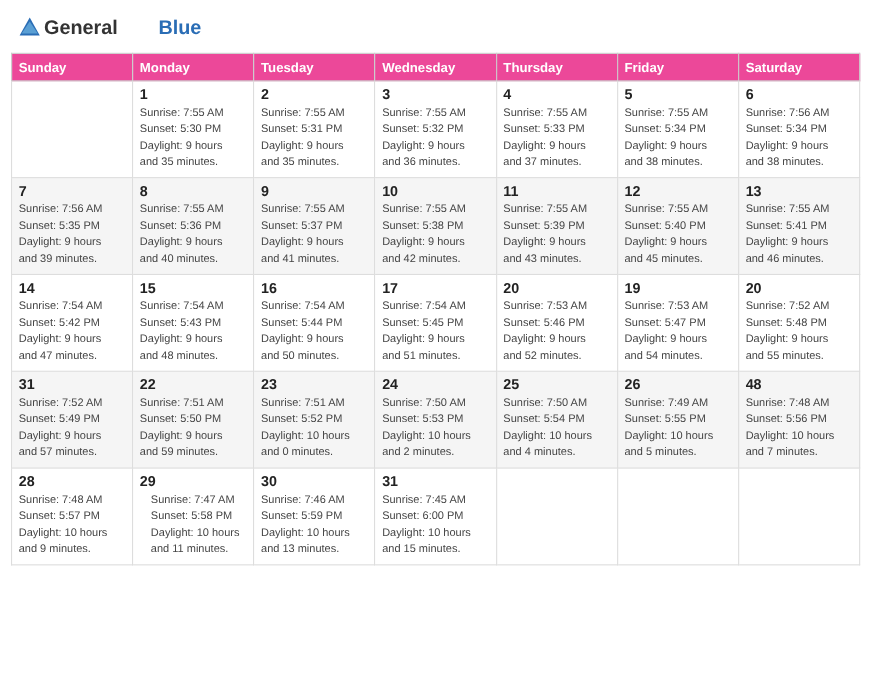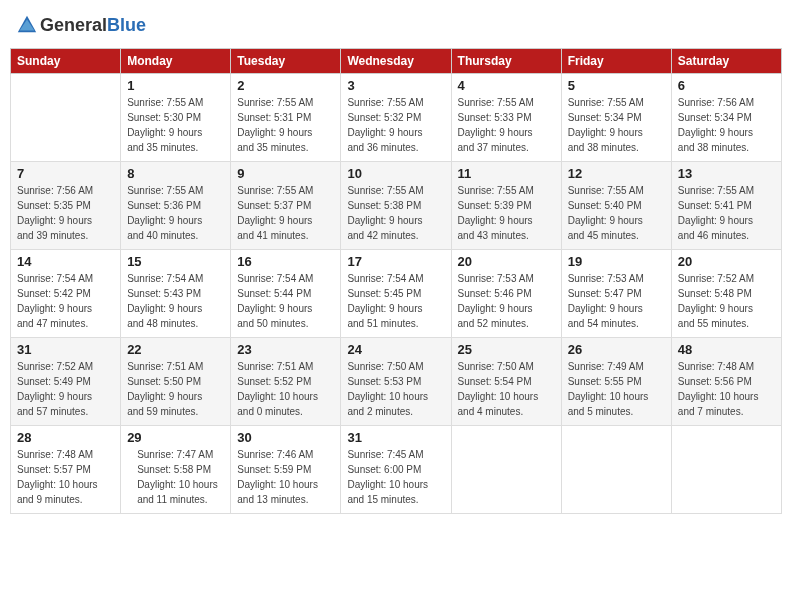--- a/index.html
+++ b/index.html
@@ -23,20 +23,21 @@
     }
     .logo-text-general {
       font-size: 18px;
       font-weight: bold;
       color: #333;
     }
     .logo-text-blue {
       font-size: 18px;
       font-weight: bold;
       color: #2a6db5;
+      margin-left: 37px;
     }
     .logo-icon {
       width: 22px;
       height: 22px;
       margin-right: 2px;
     }
     .title-block {
       text-align: right;
     }
     .month-title {
@@ -48,21 +49,21 @@
     .location-title {
       font-size: 16px;
       color: #444;
     }
     .calendar-table {
       width: 100%;
       border-collapse: collapse;
       table-layout: fixed;
     }
     .calendar-table th {
-      background-color: #b91c1c;
+      background-color: #ec4899;
       color: #fff;
       font-size: 12px;
       font-weight: bold;
       text-align: left;
       padding: 5px 6px;
       border: 1px solid #ccc;
     }
     .calendar-table td {
       vertical-align: top;
       padding: 4px 6px;

